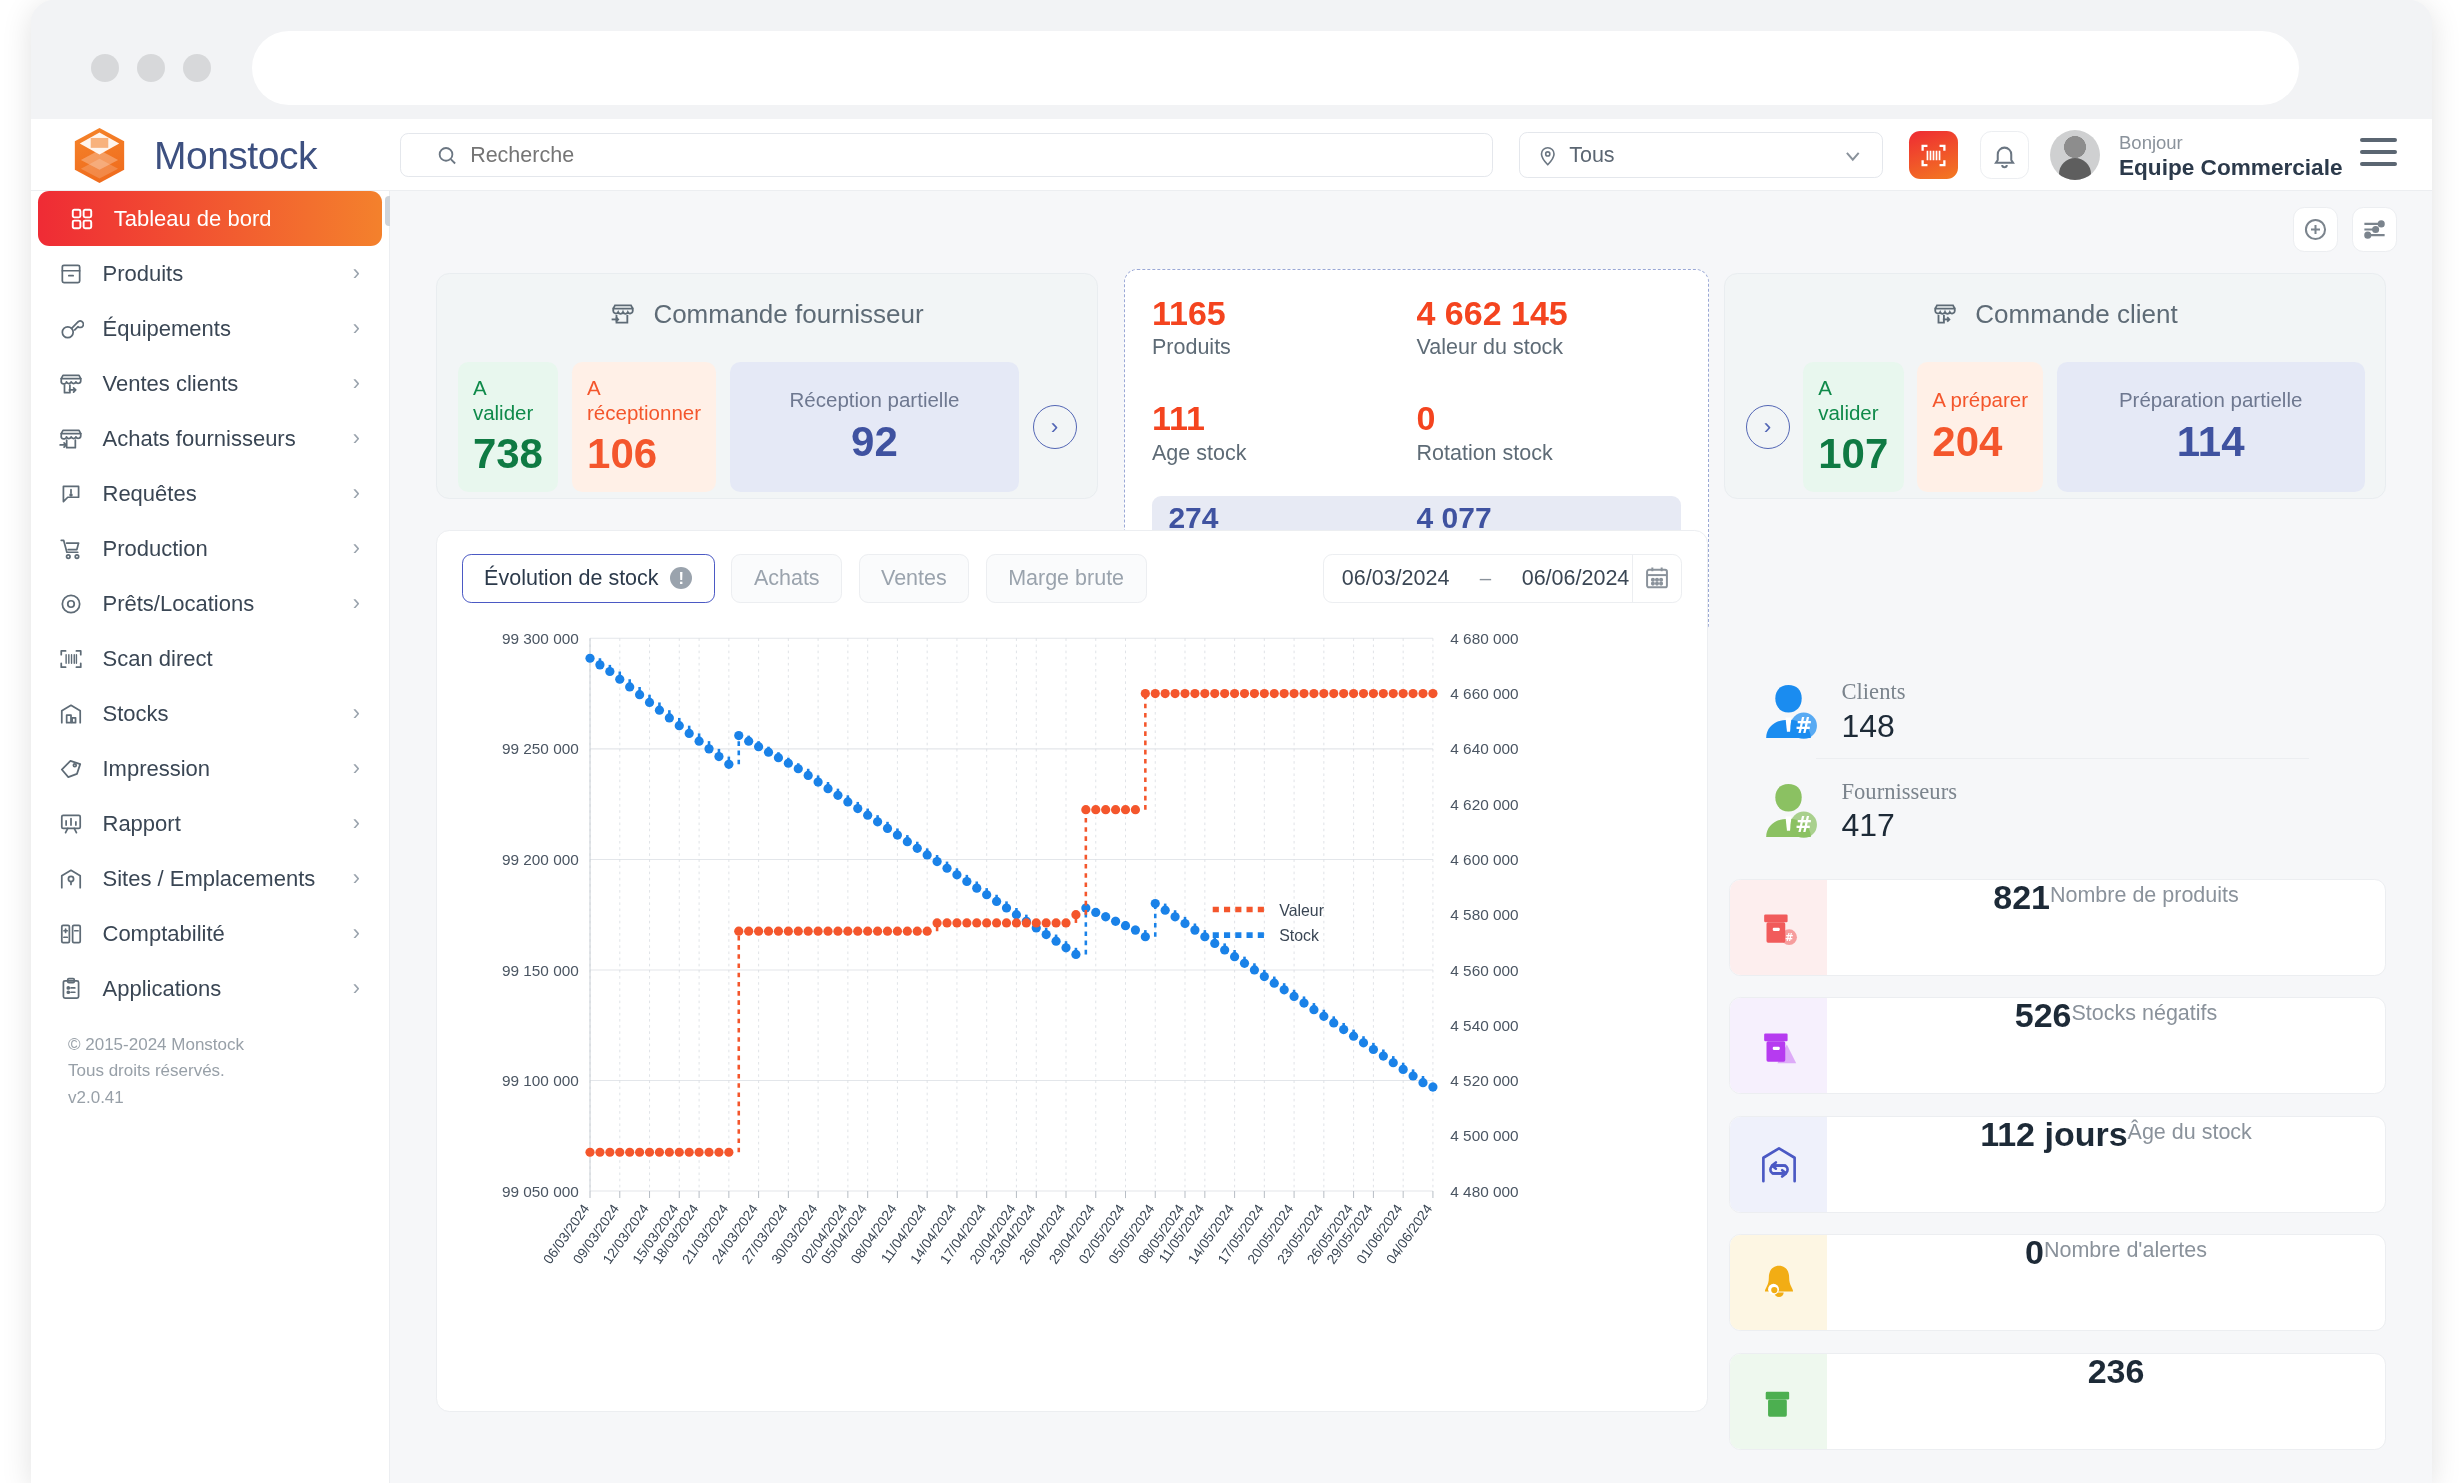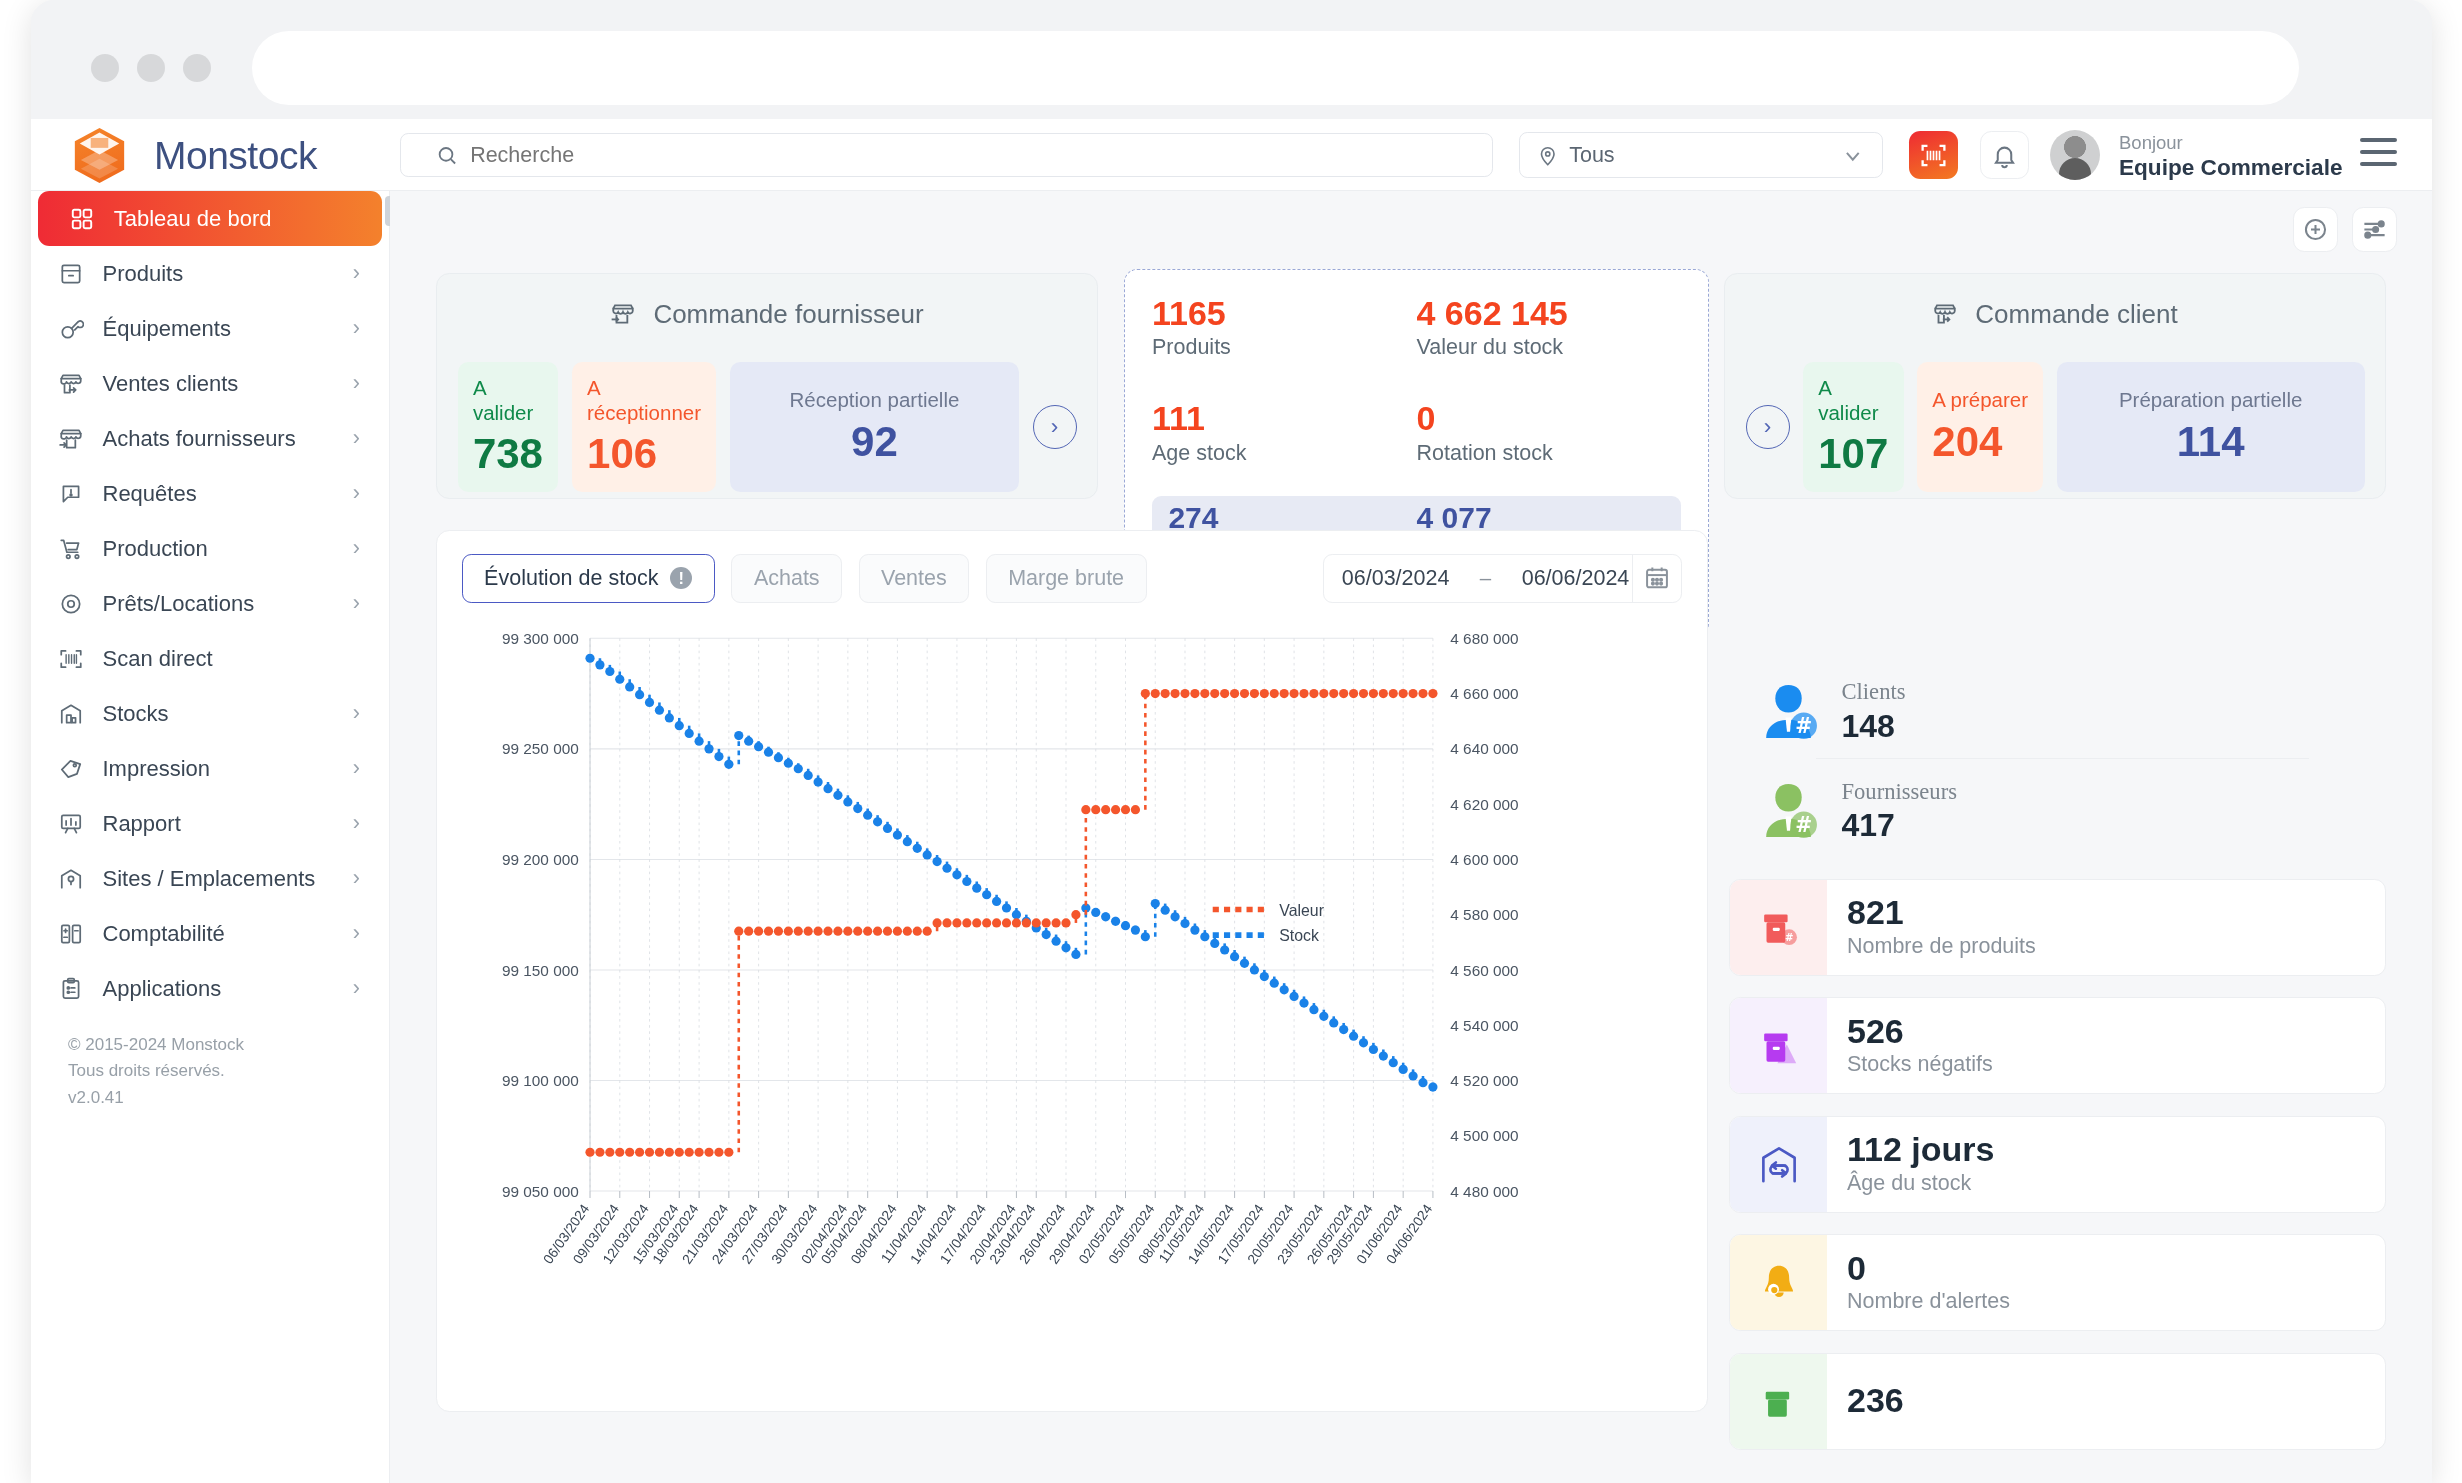--- a/index.html
+++ b/index.html
@@ -189,28 +189,28 @@
   #plot-svg{ width:100%; height:100%; display:block; }
   .axis-txt{ font-size:30px; fill:#4a5562; font-family:"Liberation Sans",sans-serif; }
   .xtick-txt{ font-size:27px; fill:#3a4654; font-family:"Liberation Sans",sans-serif; }
   .legend-txt{ font-size:31px; fill:#3a4654; font-family:"Liberation Sans",sans-serif; }
 
   
   #right-col{ position:absolute; left:1339px; top:469px; width:657px; }
   .person-row{ display:flex; align-items:center; gap:20.5px; padding:18.5px 27px 12.3px 27px; }
   .person-text{ }
   .person-label{ font-size:22.6px; color:#7b848d;font-family:Liberation Serif, serif; }
-  .person-value{ font-size:32px; font-weight:700; color:#1d2a37; margin-top:2.1px; }
+  .person-value{ font-size:32px; font-weight:400; color:#1d2a37; margin-top:2.1px; }
   .person-divider{ height:1.5px; background:#eceef1; margin:0 77px 0 87px; }
   .stat-card{
     height:97px; background:#fff; border:0.5px solid #eceef1; border-radius:11.3px;
     display:flex; align-items:stretch; margin-top:21.5px; overflow:hidden;
   }
   .stat-card-icon{ width:97px; display:flex; align-items:center; justify-content:center; }
-  .stat-card-body{ flex:1; display:flex; flex-direction:column; justify-content:center; padding-left:20px; }
+  .stat-card-body{ flex:1; display:flex; flex-direction:row; justify-content:center; padding-left:20px; }
   .stat-card-value{ font-size:34px; font-weight:700; color:#1d2a37; line-height:1.05; }
   .stat-card-label{ font-size:21.5px; color:#8a929b; margin-top:3.1px; }
   .bg-red{ background:#fdeeee } .bg-purple{ background:#f6f0fd }
   .bg-indigo{ background:#eff1fb } .bg-amber{ background:#fdf6e3 } .bg-green{ background:#eef8ee }
 </style>
 </head>
 <body>
 
 <div id="browser-frame">
 

